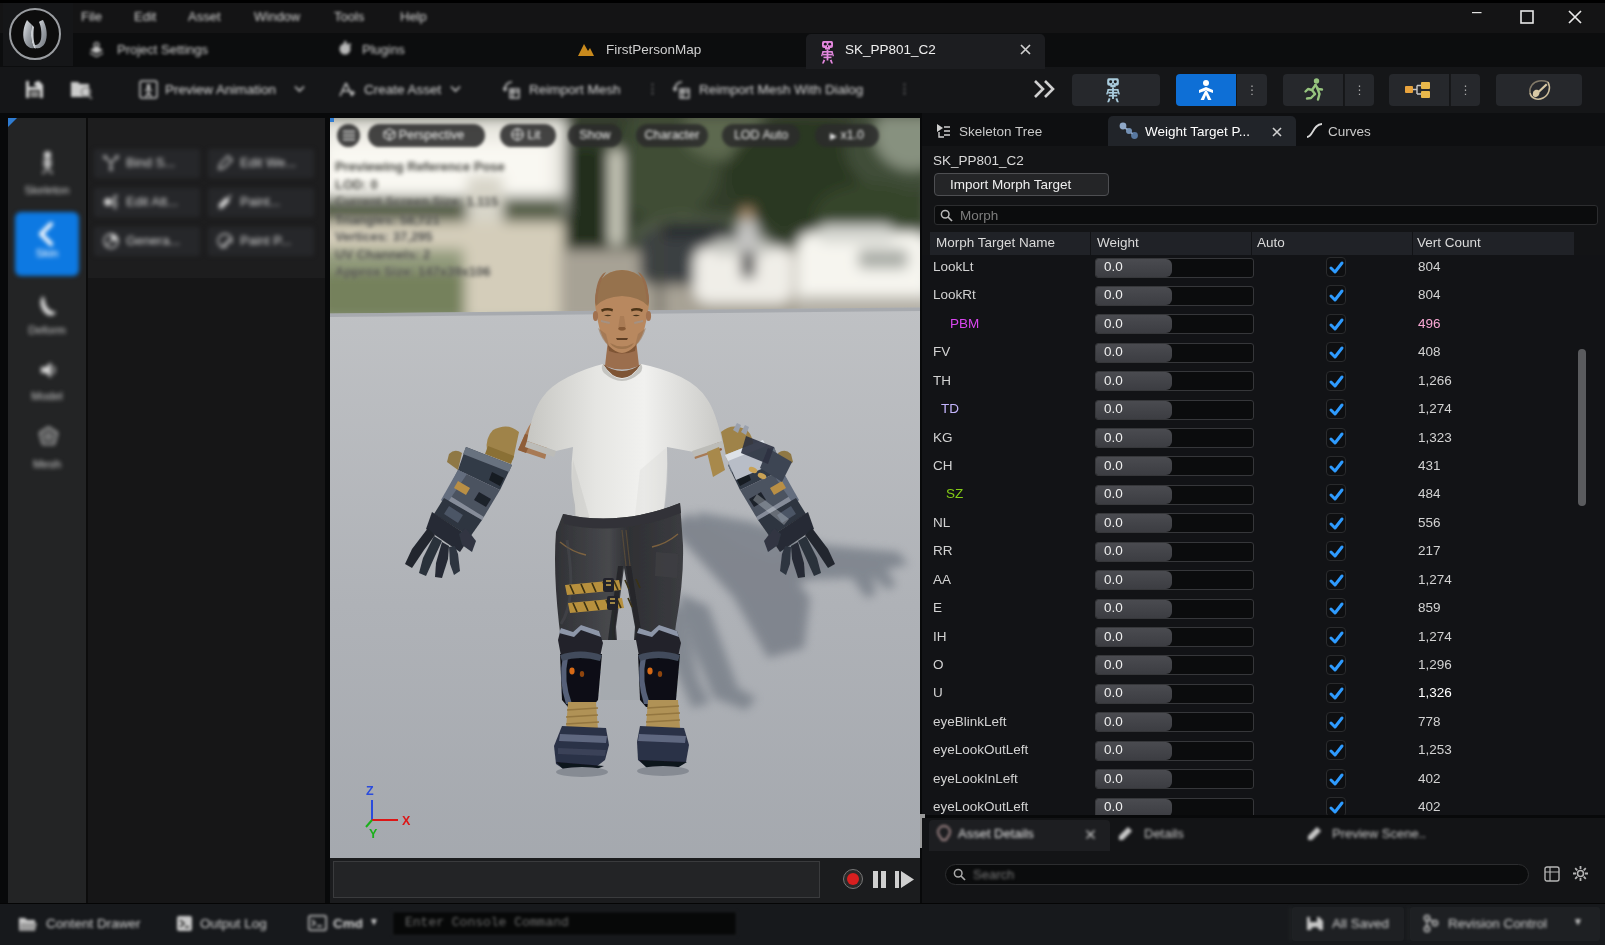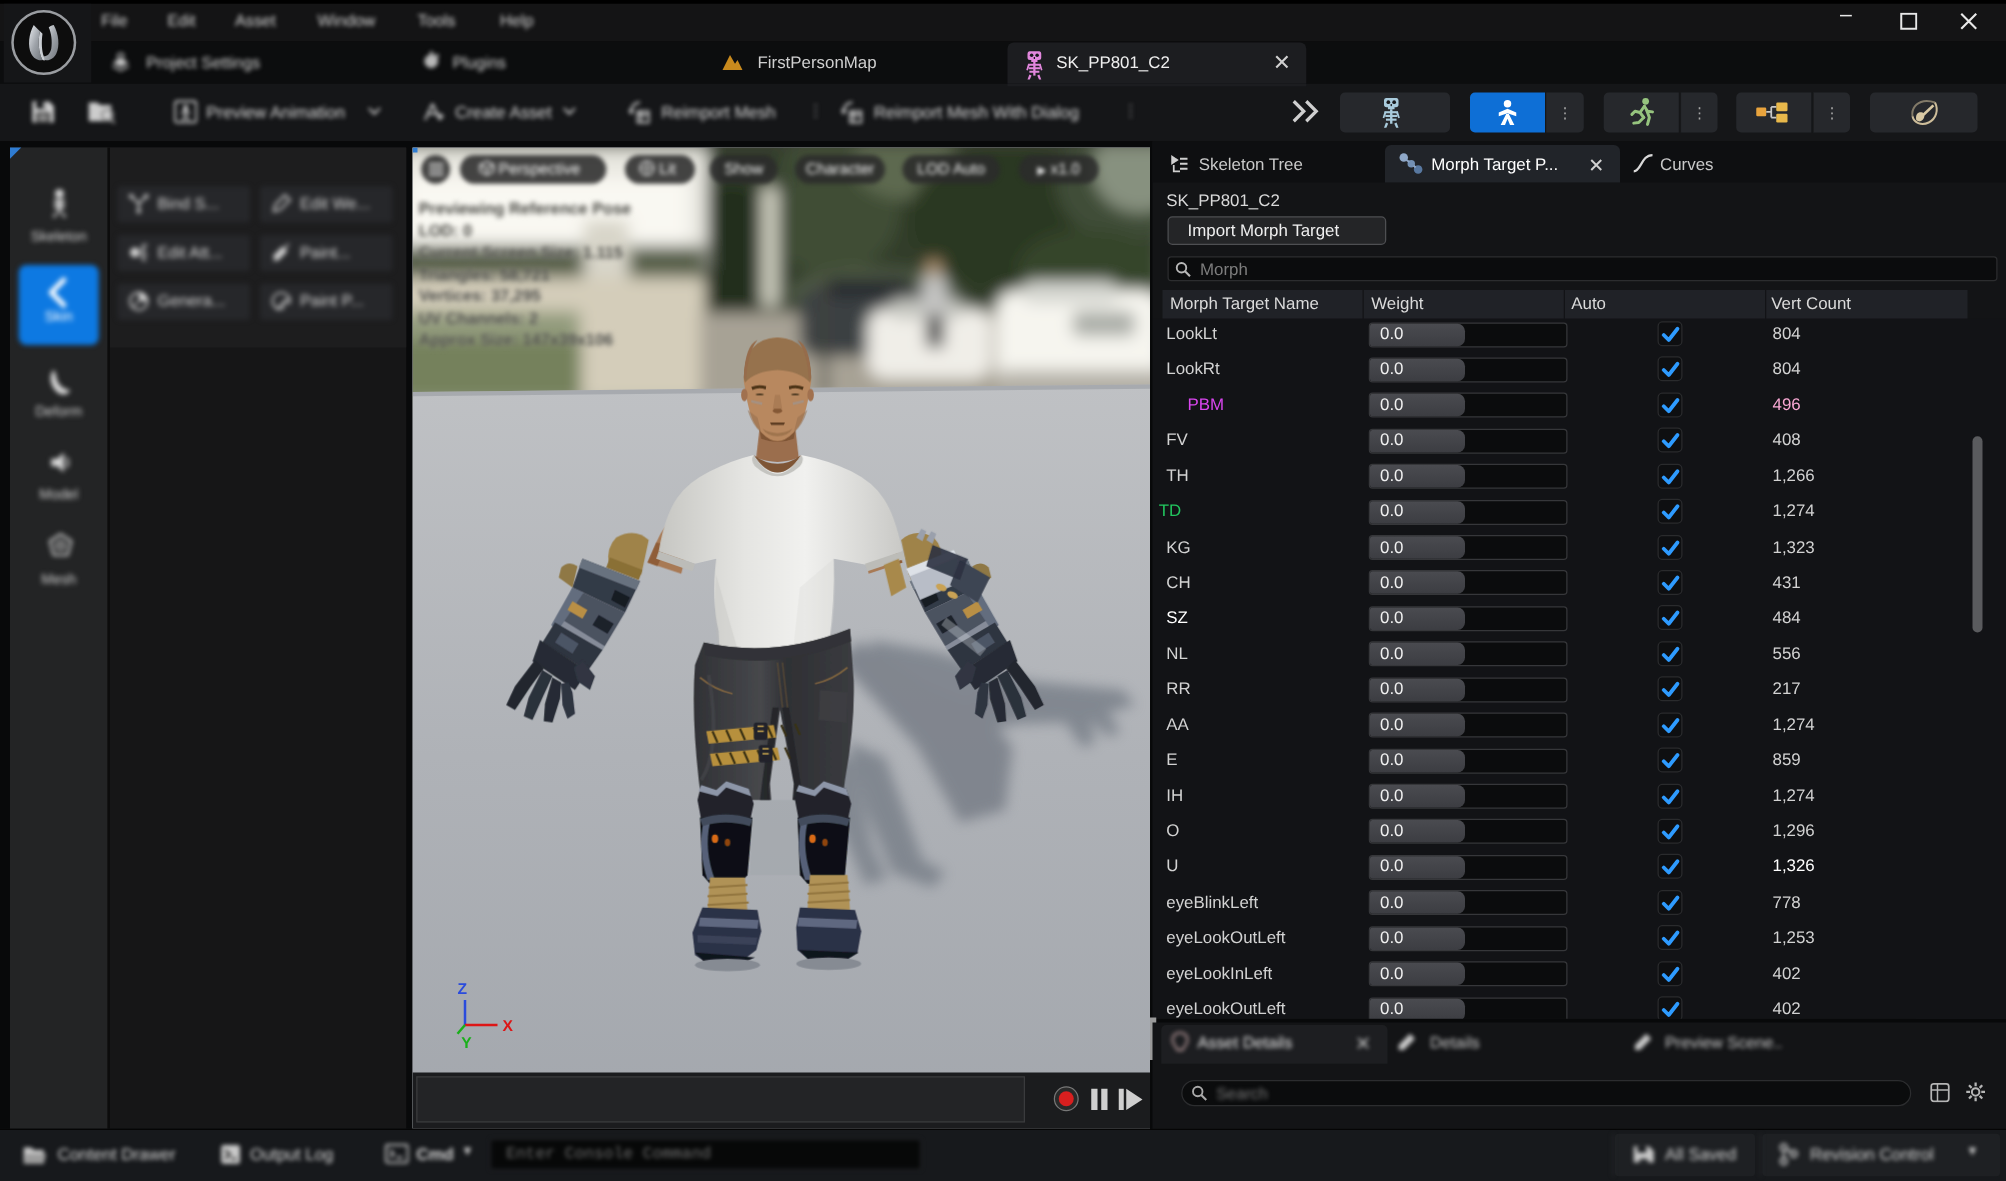--- a/index.html
+++ b/index.html
@@ -556,21 +556,21 @@
     <path d="M11 6 H17 M11 10 H17 M11 14 H17" stroke="#cfcfcf" stroke-width="1.6"></path>
     <path d="M6 11 V16 H11" fill="none" stroke="#cfcfcf" stroke-width="1.4"></path>
   </svg>
 <span class="abs" style="left:959px;top:124px;font-size:13.5px;color:#c9c9c9">Skeleton Tree</span>
 <svg class="abs" style="left:1118px;top:121px" width="21" height="20" viewBox="0 0 21 20">
     <circle cx="5" cy="5" r="3.4" fill="#8fa8c8"></circle>
     <circle cx="11" cy="10" r="3" fill="#7390b4"></circle>
     <circle cx="16.5" cy="14.5" r="3.4" fill="#5878a0"></circle>
     <path d="M7 7 L9.5 8.5 M13 11.5 L14.5 13" stroke="#8fa8c8" stroke-width="1.6"></path>
   </svg>
-<span class="abs" style="left:1145px;top:124px;font-size:13.5px;color:#ffffff">Morph Target P...</span>
+<span class="abs" style="left:1145px;top:124px;font-size:13.5px;color:#ffffff">Weight Target P...</span>
 <svg class="abs" style="left:1271px;top:126px" width="12" height="12">
     <path d="M2 2 L10 10 M10 2 L2 10" stroke="#d0d0d0" stroke-width="1.6"></path>
   </svg>
 <svg class="abs" style="left:1306px;top:122px" width="17" height="17" viewBox="0 0 17 17">
     <path d="M1 15 C7 15 7 2 16 2" fill="none" stroke="#d8d8d8" stroke-width="1.8"></path>
   </svg>
 <span class="abs" style="left:1328px;top:124px;font-size:13.5px;color:#c9c9c9">Curves</span>
 
 <span class="abs" style="left:933px;top:153px;font-size:13.5px;color:#d9d9d9">SK_PP801_C2</span>
 <div class="abs" style="left:934px;top:173px;width:175px;height:23px;background:#242527;border:1px solid #4e4f52;border-radius:4px"></div>
@@ -642,21 +642,21 @@
 <div class="abs" style="left:173px;top:3.5px;width:159px;height:20px;background:#0b0c0d;border:1px solid #36373a;border-radius:3px"></div>
 <div class="abs" style="left:174px;top:4.5px;width:76px;height:18px;background:linear-gradient(180deg,#4a4b50,#3c3d42);border-radius:2px 6px 6px 2px"></div>
 <span class="abs" style="left:182px;top:5px;color:#f0f0f0">0.0</span>
 <div class="abs" style="left:404px;top:3px;width:20px;height:20px;background:#0e0f11;border:1px solid #2a2b2d;border-radius:4px"></div>
 <svg class="abs" style="left:406px;top:5px" width="17" height="17" viewBox="0 0 17 17">
         <path d="M3 9 L7 13 L14 4" fill="none" stroke="#2e9bff" stroke-width="3" stroke-linecap="round" stroke-linejoin="round"></path>
       </svg>
 <span class="abs" style="left:496px;top:5px;color:#d2d2d2">1,266</span>
 </div>
 <div class="abs" style="left:0;top:141.1px;width:683px;height:28px">
-<span class="abs" style="left:5px;top:5px;color:#22c55e">TD</span>
+<span class="abs" style="left:19px;top:5px;color:#c4b5fd">TD</span>
 <div class="abs" style="left:173px;top:3.5px;width:159px;height:20px;background:#0b0c0d;border:1px solid #36373a;border-radius:3px"></div>
 <div class="abs" style="left:174px;top:4.5px;width:76px;height:18px;background:linear-gradient(180deg,#4a4b50,#3c3d42);border-radius:2px 6px 6px 2px"></div>
 <span class="abs" style="left:182px;top:5px;color:#f0f0f0">0.0</span>
 <div class="abs" style="left:404px;top:3px;width:20px;height:20px;background:#0e0f11;border:1px solid #2a2b2d;border-radius:4px"></div>
 <svg class="abs" style="left:406px;top:5px" width="17" height="17" viewBox="0 0 17 17">
         <path d="M3 9 L7 13 L14 4" fill="none" stroke="#2e9bff" stroke-width="3" stroke-linecap="round" stroke-linejoin="round"></path>
       </svg>
 <span class="abs" style="left:496px;top:5px;color:#d2d2d2">1,274</span>
 </div>
 <div class="abs" style="left:0;top:169.5px;width:683px;height:28px">
@@ -675,21 +675,21 @@
 <div class="abs" style="left:173px;top:3.5px;width:159px;height:20px;background:#0b0c0d;border:1px solid #36373a;border-radius:3px"></div>
 <div class="abs" style="left:174px;top:4.5px;width:76px;height:18px;background:linear-gradient(180deg,#4a4b50,#3c3d42);border-radius:2px 6px 6px 2px"></div>
 <span class="abs" style="left:182px;top:5px;color:#f0f0f0">0.0</span>
 <div class="abs" style="left:404px;top:3px;width:20px;height:20px;background:#0e0f11;border:1px solid #2a2b2d;border-radius:4px"></div>
 <svg class="abs" style="left:406px;top:5px" width="17" height="17" viewBox="0 0 17 17">
         <path d="M3 9 L7 13 L14 4" fill="none" stroke="#2e9bff" stroke-width="3" stroke-linecap="round" stroke-linejoin="round"></path>
       </svg>
 <span class="abs" style="left:496px;top:5px;color:#d2d2d2">431</span>
 </div>
 <div class="abs" style="left:0;top:226.4px;width:683px;height:28px">
-<span class="abs" style="left:11px;top:5px;color:#ffffff">SZ</span>
+<span class="abs" style="left:24px;top:5px;color:#84cc16">SZ</span>
 <div class="abs" style="left:173px;top:3.5px;width:159px;height:20px;background:#0b0c0d;border:1px solid #36373a;border-radius:3px"></div>
 <div class="abs" style="left:174px;top:4.5px;width:76px;height:18px;background:linear-gradient(180deg,#4a4b50,#3c3d42);border-radius:2px 6px 6px 2px"></div>
 <span class="abs" style="left:182px;top:5px;color:#f0f0f0">0.0</span>
 <div class="abs" style="left:404px;top:3px;width:20px;height:20px;background:#0e0f11;border:1px solid #2a2b2d;border-radius:4px"></div>
 <svg class="abs" style="left:406px;top:5px" width="17" height="17" viewBox="0 0 17 17">
         <path d="M3 9 L7 13 L14 4" fill="none" stroke="#2e9bff" stroke-width="3" stroke-linecap="round" stroke-linejoin="round"></path>
       </svg>
 <span class="abs" style="left:496px;top:5px;color:#d2d2d2">484</span>
 </div>
 <div class="abs" style="left:0;top:254.8px;width:683px;height:28px">

